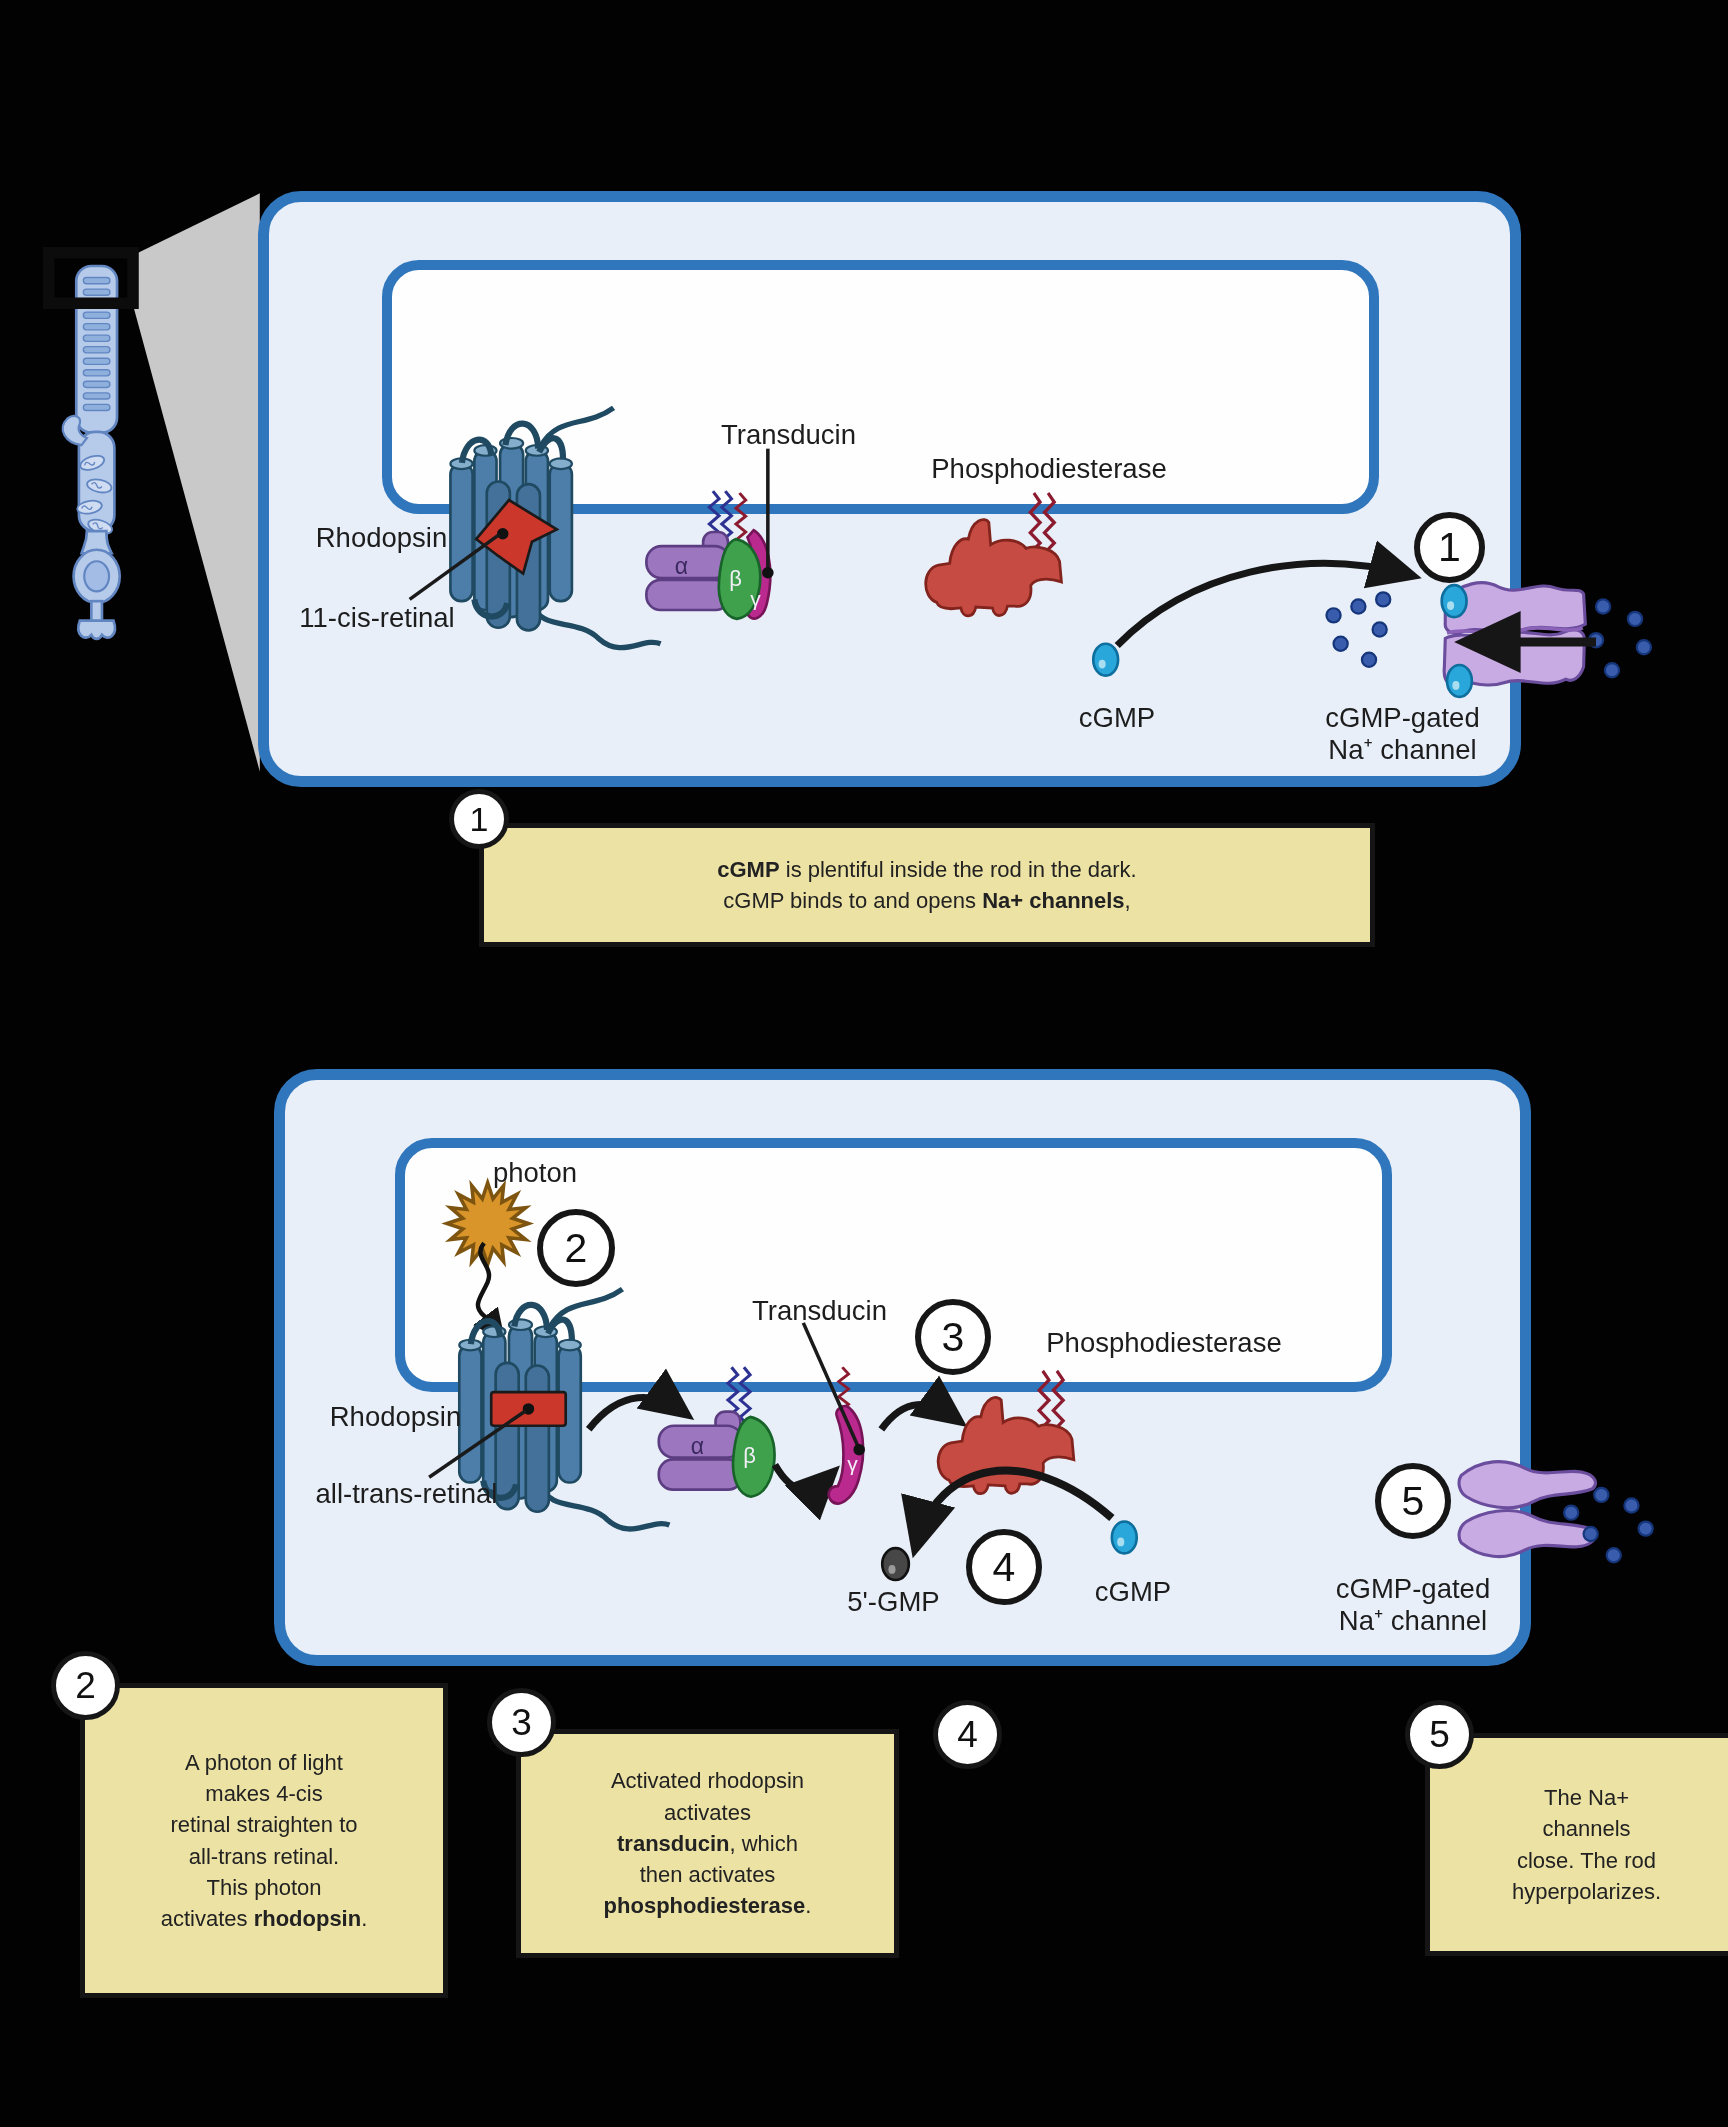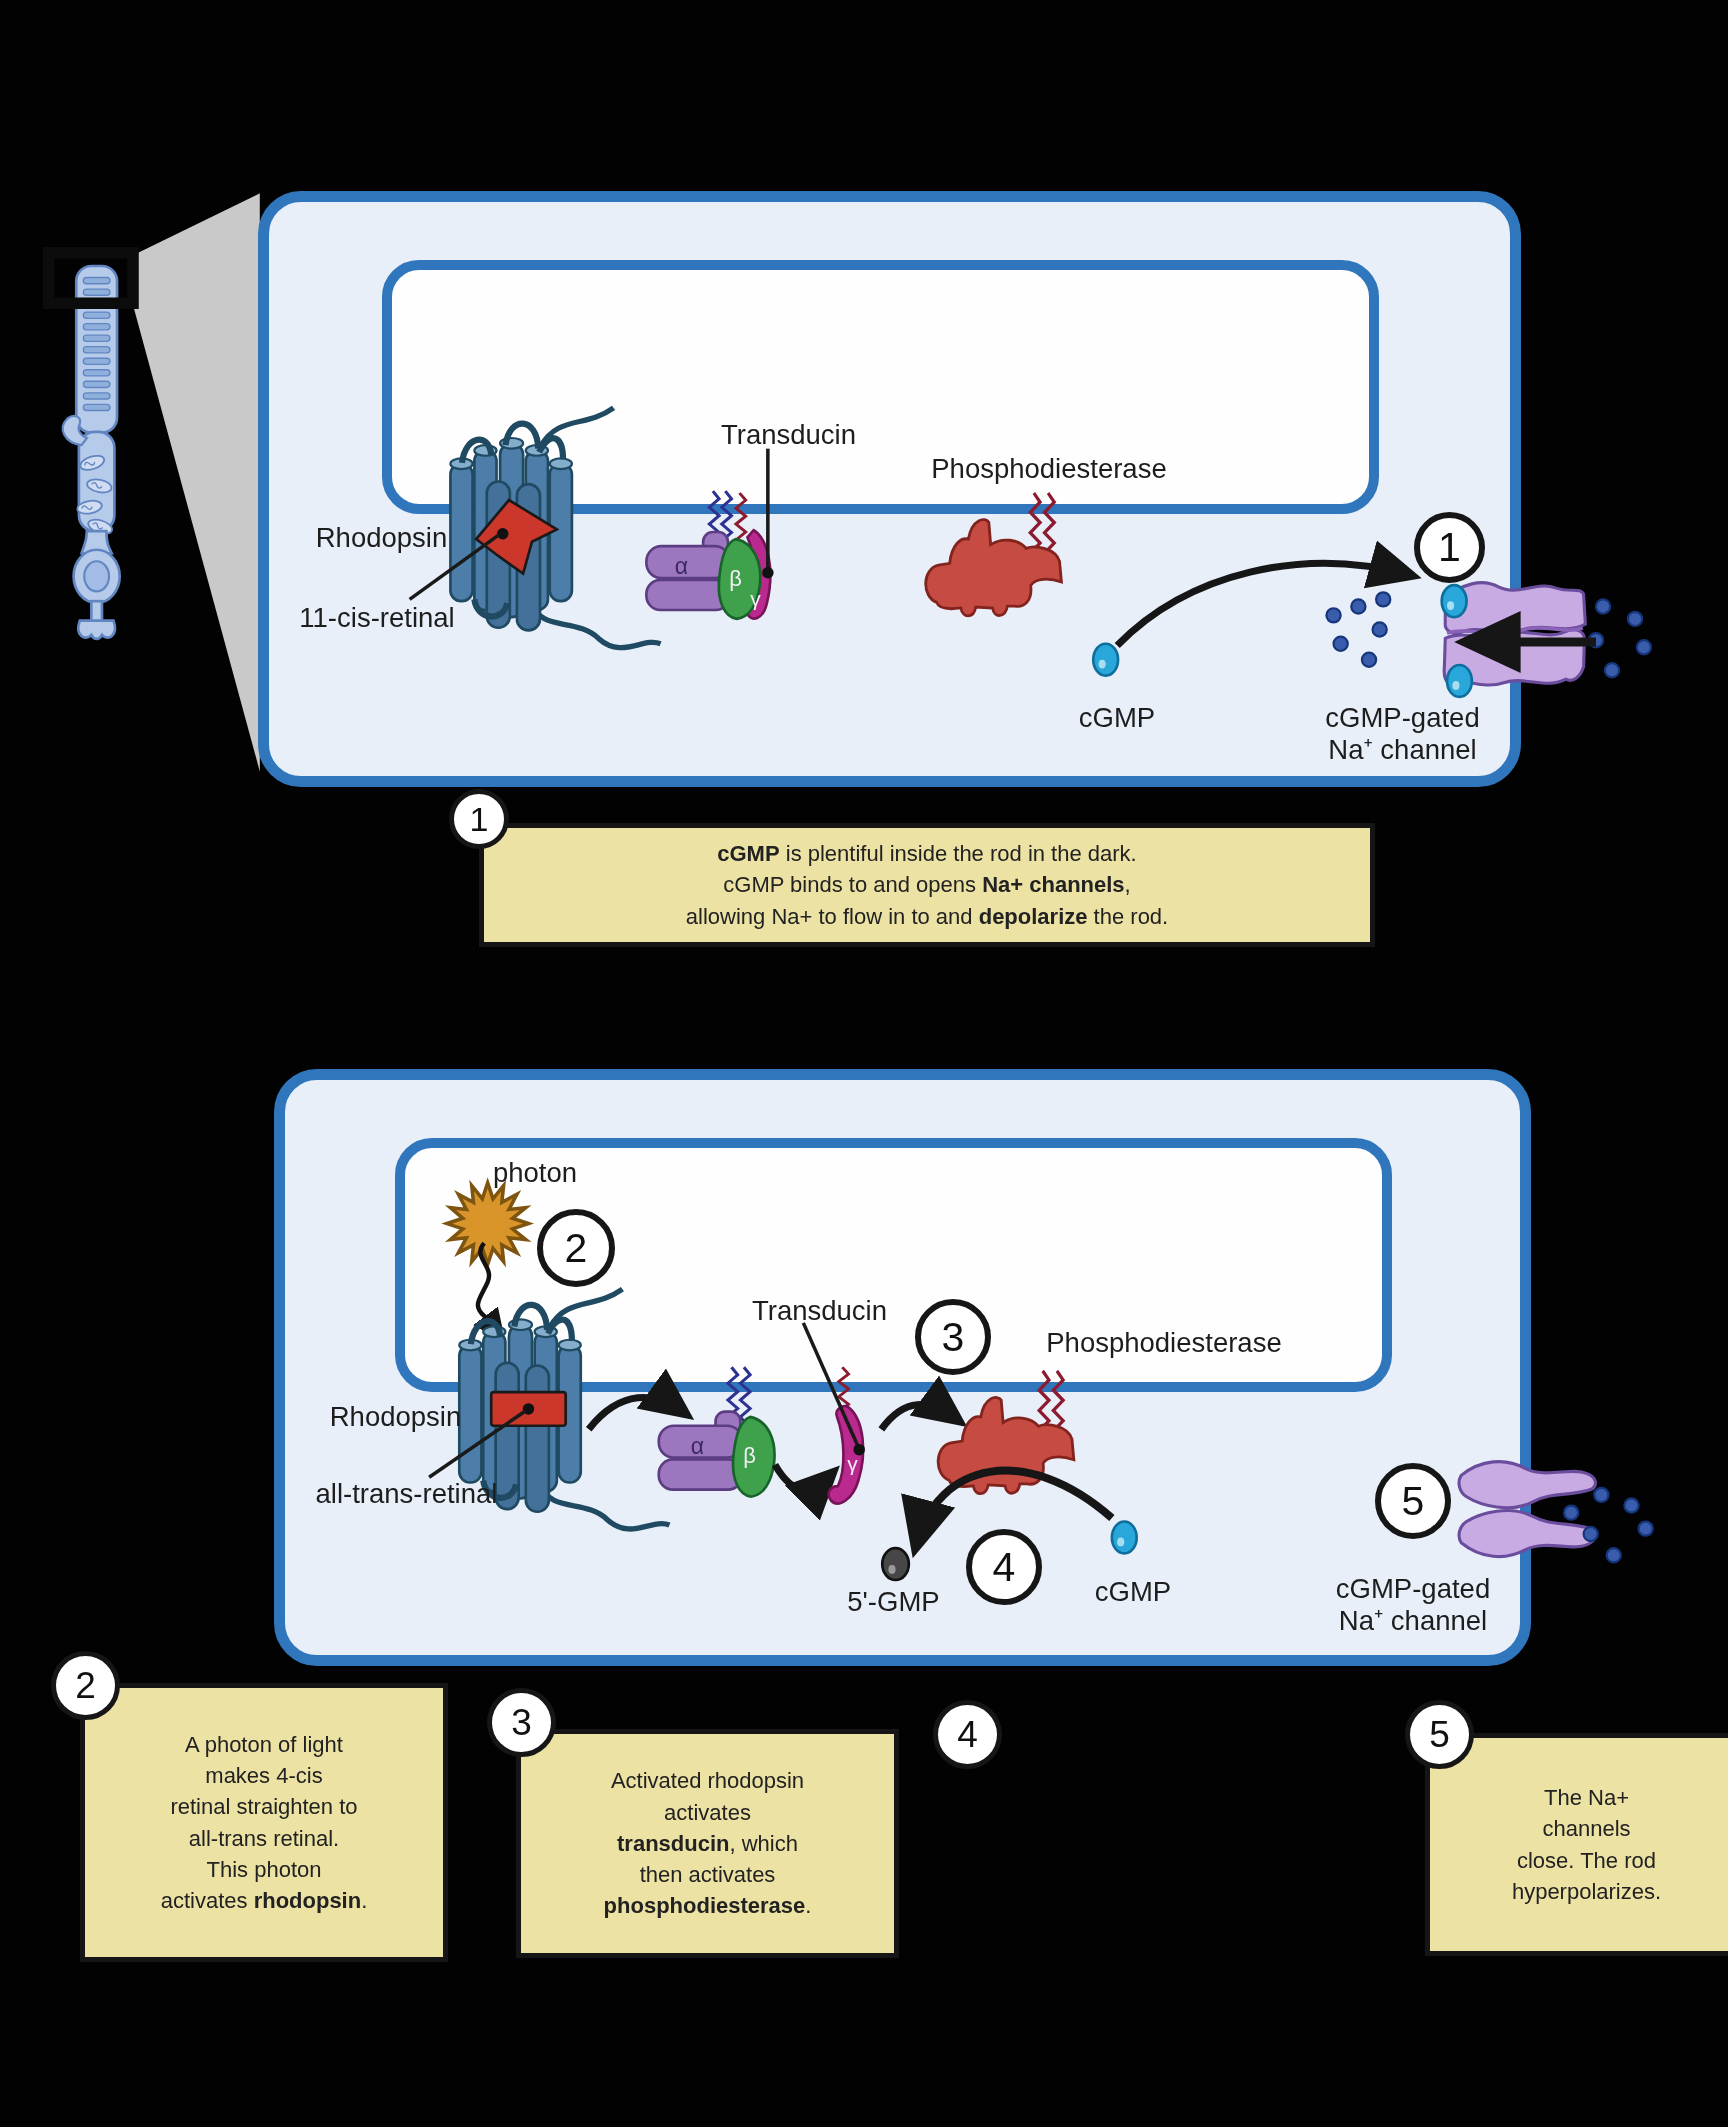--- a/index.html
+++ b/index.html
@@ -252,25 +252,24 @@
 
   <div class="step" style="left:1414px;top:512px;width:71px;height:71px;">1</div>
   <div class="step" style="left:537px;top:1209px;width:78px;height:78px;">2</div>
   <div class="step" style="left:915px;top:1299px;width:76px;height:76px;">3</div>
   <div class="step" style="left:966px;top:1529px;width:76px;height:76px;">4</div>
   <div class="step" style="left:1375px;top:1463px;width:76px;height:76px;">5</div>
 
   <div class="callout" style="left:479px;top:823px;width:896px;height:124px;">
       <div><b>cGMP</b><span> is plentiful inside the rod in the dark.</span></div>
       <div><span>cGMP binds to and opens </span><b>Na+ channels</b><span>,</span></div>
-      <div><span>allowing Na+ to flow in to and </span><b>depolarize</b><span> the rod.</span></div>
     </div>
   <div class="step small" style="left:449px;top:789px;width:60px;height:60px;">1</div>
 
-  <div class="callout" style="left:80px;top:1683px;width:368px;height:279px;">
+  <div class="callout" style="left:80px;top:1683px;width:368px;height:315px;">
       <div><span>A photon of light</span></div>
       <div><span>makes 4-cis</span></div>
       <div><span>retinal straighten to</span></div>
       <div><span>all-trans retinal.</span></div>
       <div><span>This photon</span></div>
       <div><span>activates </span><b>rhodopsin</b><span>.</span></div>
     </div>
   <div class="step small" style="left:51px;top:1651px;width:69px;height:69px;font-size:37px;">2</div>
 
   <div class="callout" style="left:516px;top:1729px;width:383px;height:229px;">

